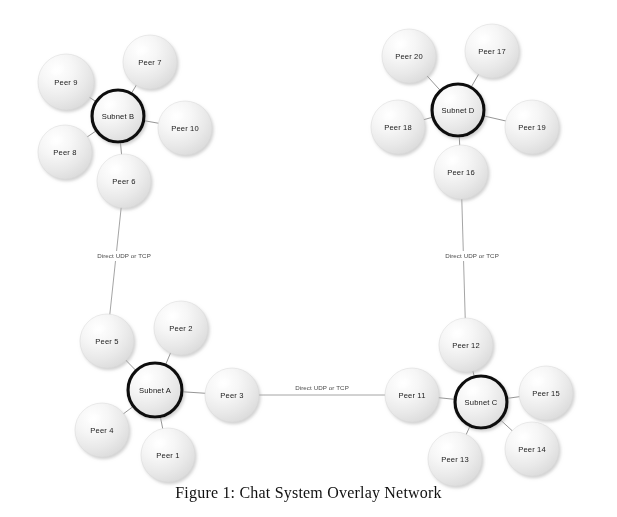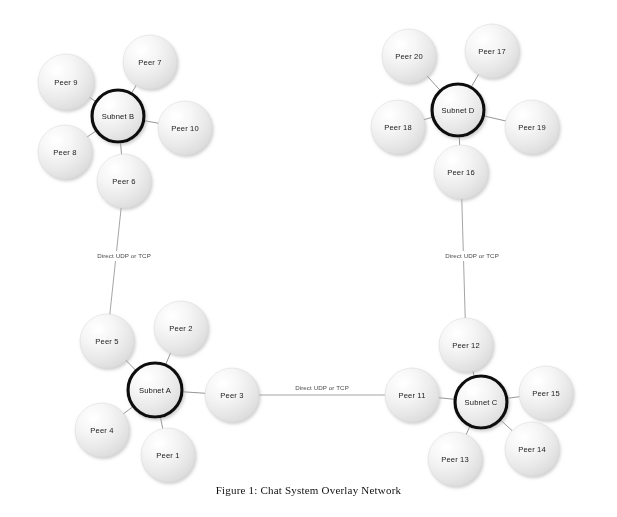--- a/index.html
+++ b/index.html
@@ -74,21 +74,21 @@
     stroke: #111111;
     stroke-width: 3.2;
   }
   #caption {
     position: absolute;
     left: 0;
     top: 484px;
     width: 617px;
     text-align: center;
     font-family: "Liberation Serif", serif;
-    font-size: 11px;
+    font-size: 16px;
     color: #111111;
     letter-spacing: 0.2px;
   }
 </style>
 </head>
 <body>
 
 <div id="figure-root">
 
   <svg id="network-svg" viewBox="0 0 617 517">

